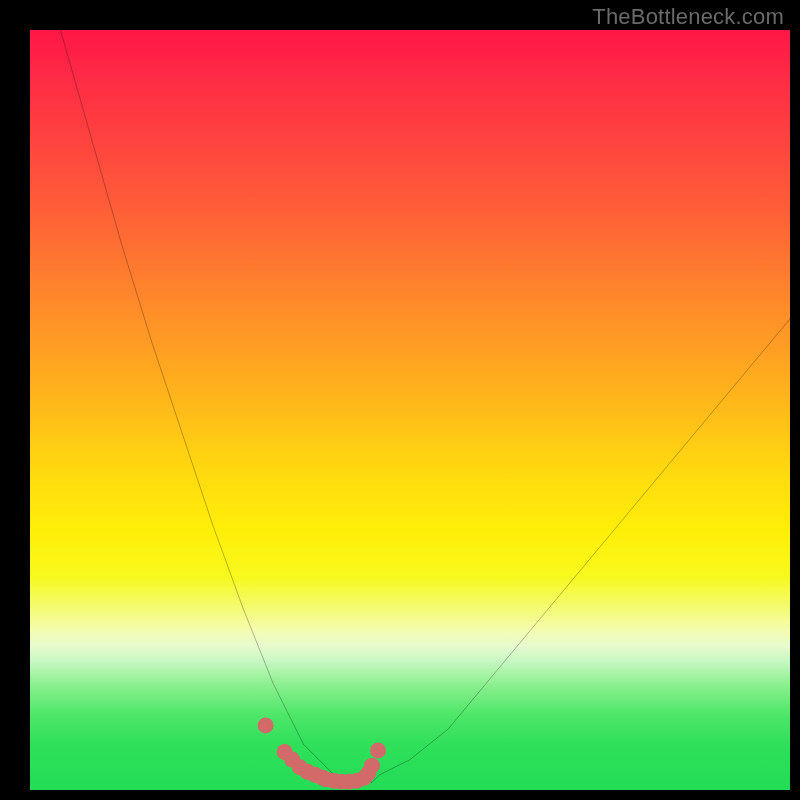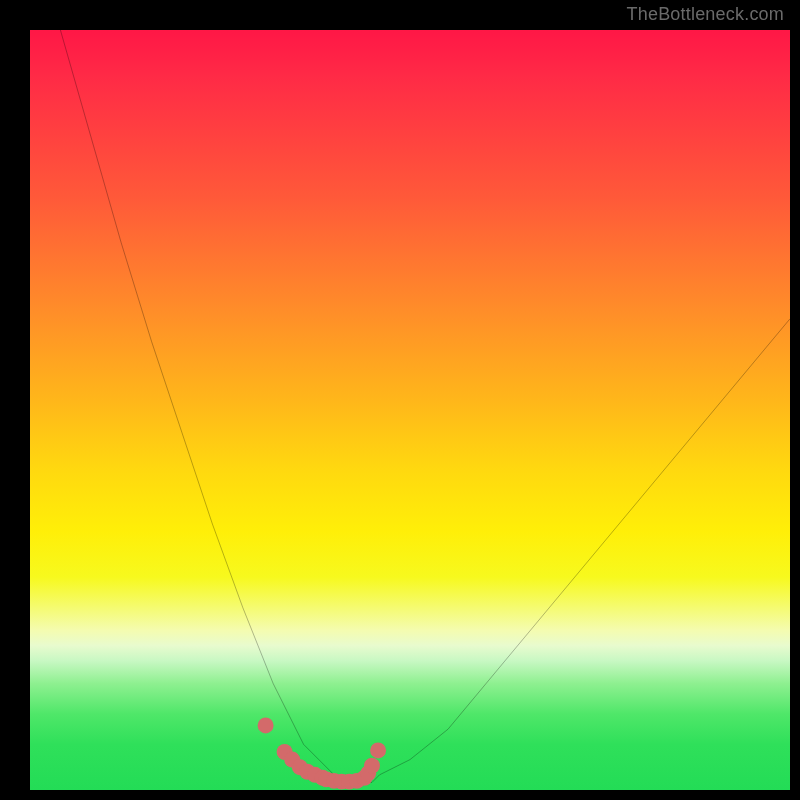--- a/index.html
+++ b/index.html
@@ -9,21 +9,21 @@
     background: #000;
     position: relative;
     overflow: hidden;
     font-family: Arial, Helvetica, sans-serif;
   }
   .watermark {
     position: absolute;
     top: 4px;
     right: 16px;
     color: #6a6a6a;
-    font-size: 18px;
+    font-size: 22px;
     font-weight: 500;
     z-index: 10;
     letter-spacing: 0.2px;
   }
   .plot-frame {
     position: absolute;
     left: 30px;
     top: 30px;
     width: 760px;
     height: 760px;

